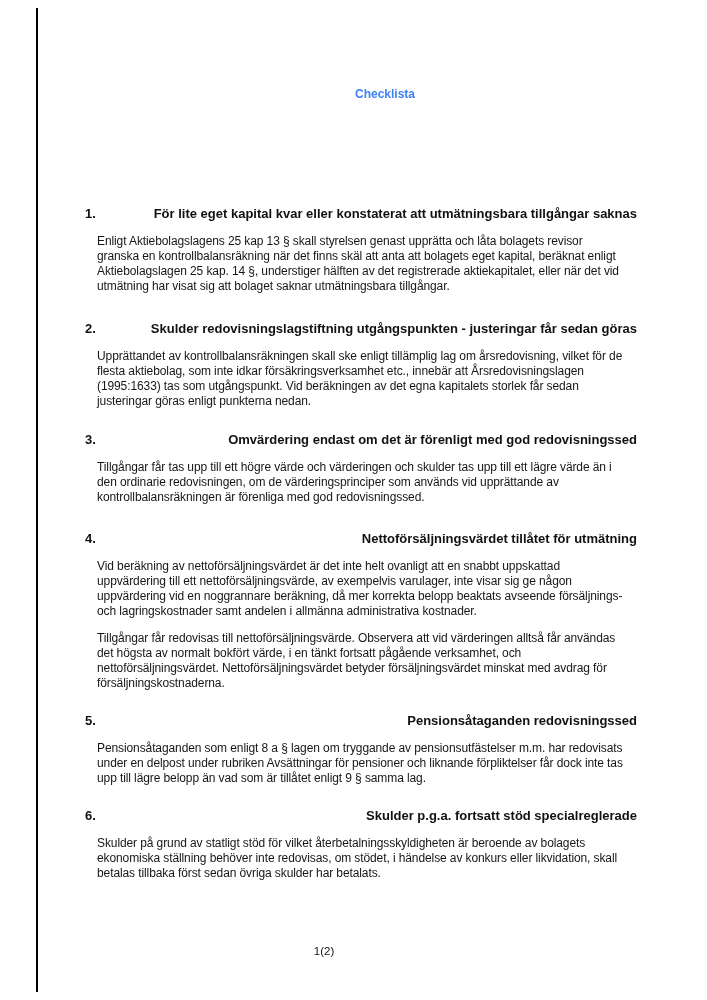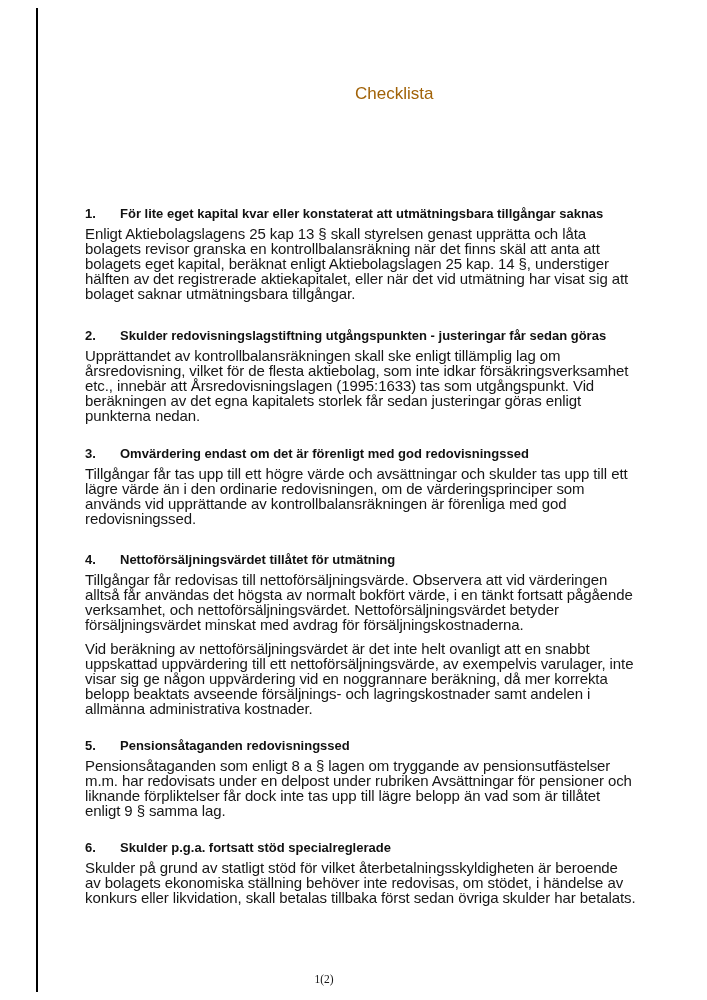--- a/index.html
+++ b/index.html
@@ -26,24 +26,24 @@
     height: 984px;
     background: #000000;
   }
   .doc-header {
     position: absolute;
     left: 355px;
     top: 84px;
     width: 320px;
   }
   .doc-title {
-    font-size: 17px;
-    font-weight: normal;
+    font-size: 12px;
+    font-weight: bold;
     line-height: 20px;
-    color: #a16207;
+    color: #3b82f6;
   }
   .doc-subtitle {
     font-size: 14px;
     line-height: 17px;
     margin-top: 2px;
     color: #161616;
   }
   .content {
     position: absolute;
     left: 85px;
@@ -62,39 +62,38 @@
     font-size: 13px;
     font-weight: bold;
     line-height: 17px;
     margin: 0 0 4px 0;
     color: #111111;
   }
   .sec-num {
     flex: 0 0 35px;
     width: 35px;
   }
-  .sec-title { flex: 1 1 auto; }
+  .sec-title { flex: 1 1 auto; text-align: right; }
   .sec-body {
-    margin: 0;
-    font-size: 15px;
+    margin: 12px;
+    font-size: 12px;
     line-height: 15px;
     letter-spacing: -0.1px;
     color: #161616;
   }
   .sec-body + .sec-body { margin-top: 9px; }
   .page-footer {
     position: absolute;
     left: 0;
-    top: 972px;
+    top: 944px;
     width: 648px;
     text-align: center;
     font-size: 11.5px;
     line-height: 14px;
     color: #161616;
-    font-family: Liberation Serif, serif;
   }
 </style>
 </head>
 <body>
 
 <div class="page">
 
   <div class="scan-line"></div>
 
   <header class="doc-header">
@@ -117,30 +116,30 @@
         <span class="sec-title">Skulder redovisningslagstiftning utgångspunkten - justeringar får sedan göras</span>
       </div>
       <p class="sec-body">Upprättandet av kontrollbalansräkningen skall ske enligt tillämplig lag om årsredovisning, vilket för de flesta aktiebolag, som inte idkar försäkringsverksamhet etc., innebär att Årsredovisningslagen (1995:1633) tas som utgångspunkt. Vid beräkningen av det egna kapitalets storlek får sedan justeringar göras enligt punkterna nedan.</p>
     </section>
 
     <section class="sec">
       <div class="sec-heading">
         <span class="sec-num">3.</span>
         <span class="sec-title">Omvärdering endast om det är förenligt med god redovisningssed</span>
       </div>
-      <p class="sec-body">Tillgångar får tas upp till ett högre värde och avsättningar och skulder tas upp till ett lägre värde än i den ordinarie redovisningen, om de värderingsprinciper som används vid upprättande av kontrollbalansräkningen är förenliga med god redovisningssed.</p>
+      <p class="sec-body">Tillgångar får tas upp till ett högre värde och värderingen och skulder tas upp till ett lägre värde än i den ordinarie redovisningen, om de värderingsprinciper som används vid upprättande av kontrollbalansräkningen är förenliga med god redovisningssed.</p>
     </section>
 
     <section class="sec">
       <div class="sec-heading">
         <span class="sec-num">4.</span>
         <span class="sec-title">Nettoförsäljningsvärdet tillåtet för utmätning</span>
       </div>
+      <p class="sec-body">Vid beräkning av nettoförsäljningsvärdet är det inte helt ovanligt att en snabbt uppskattad uppvärdering till ett nettoförsäljningsvärde, av exempelvis varulager, inte visar sig ge någon uppvärdering vid en noggrannare beräkning, då mer korrekta belopp beaktats avseende försäljnings- och lagringskostnader samt andelen i allmänna administrativa kostnader.</p>
       <p class="sec-body">Tillgångar får redovisas till nettoförsäljningsvärde. Observera att vid värderingen alltså får användas det högsta av normalt bokfört värde, i en tänkt fortsatt pågående verksamhet, och nettoförsäljningsvärdet. Nettoförsäljningsvärdet betyder försäljningsvärdet minskat med avdrag för försäljningskostnaderna.</p>
-      <p class="sec-body">Vid beräkning av nettoförsäljningsvärdet är det inte helt ovanligt att en snabbt uppskattad uppvärdering till ett nettoförsäljningsvärde, av exempelvis varulager, inte visar sig ge någon uppvärdering vid en noggrannare beräkning, då mer korrekta belopp beaktats avseende försäljnings- och lagringskostnader samt andelen i allmänna administrativa kostnader.</p>
     </section>
 
     <section class="sec">
       <div class="sec-heading">
         <span class="sec-num">5.</span>
         <span class="sec-title">Pensionsåtaganden redovisningssed</span>
       </div>
       <p class="sec-body">Pensionsåtaganden som enligt 8 a § lagen om tryggande av pensionsutfästelser m.m. har redovisats under en delpost under rubriken Avsättningar för pensioner och liknande förpliktelser får dock inte tas upp till lägre belopp än vad som är tillåtet enligt 9 § samma lag.</p>
     </section>
 

